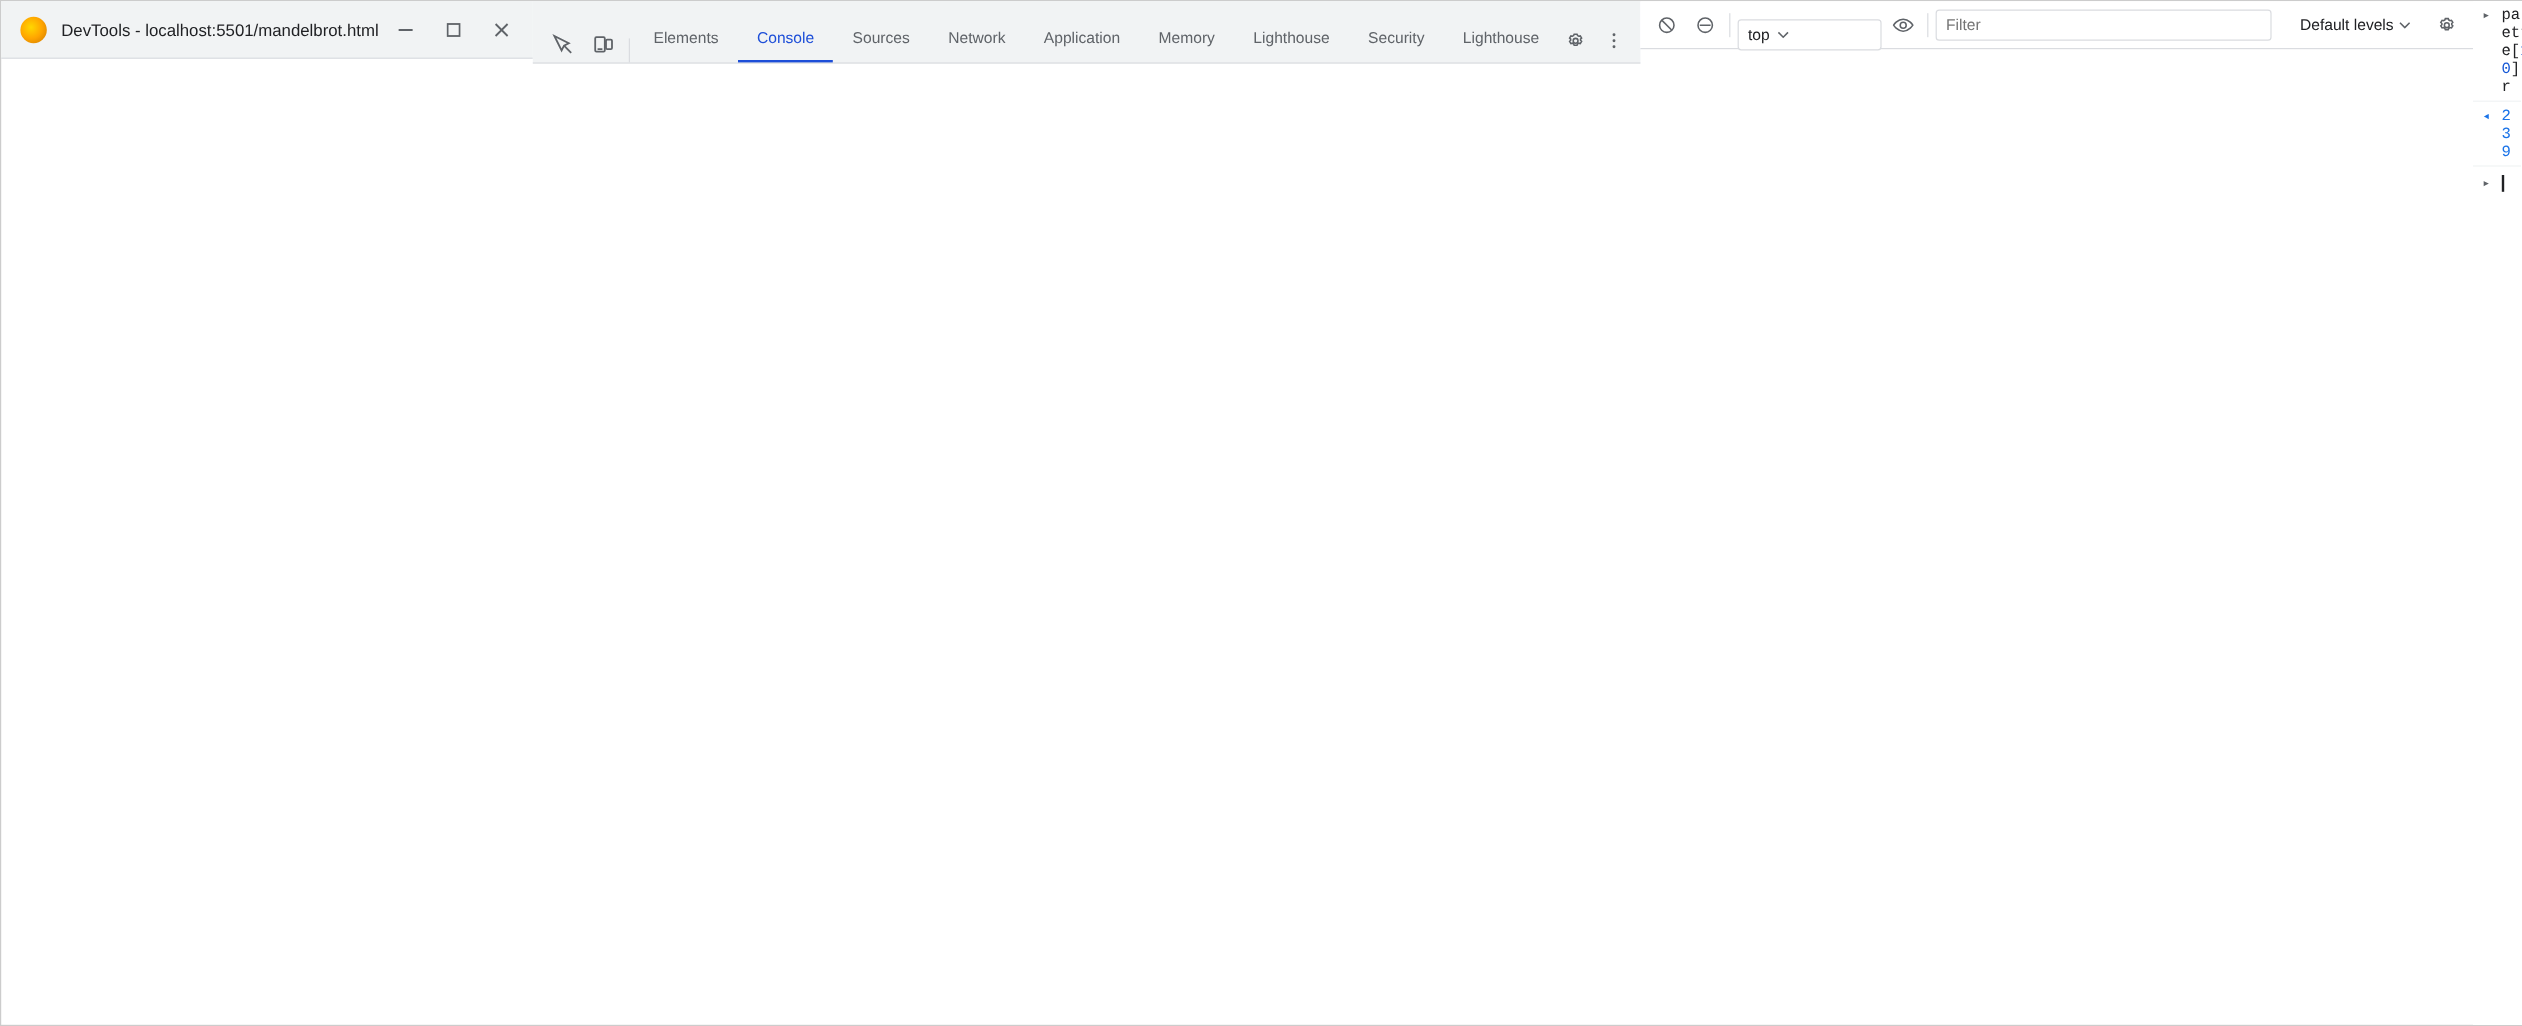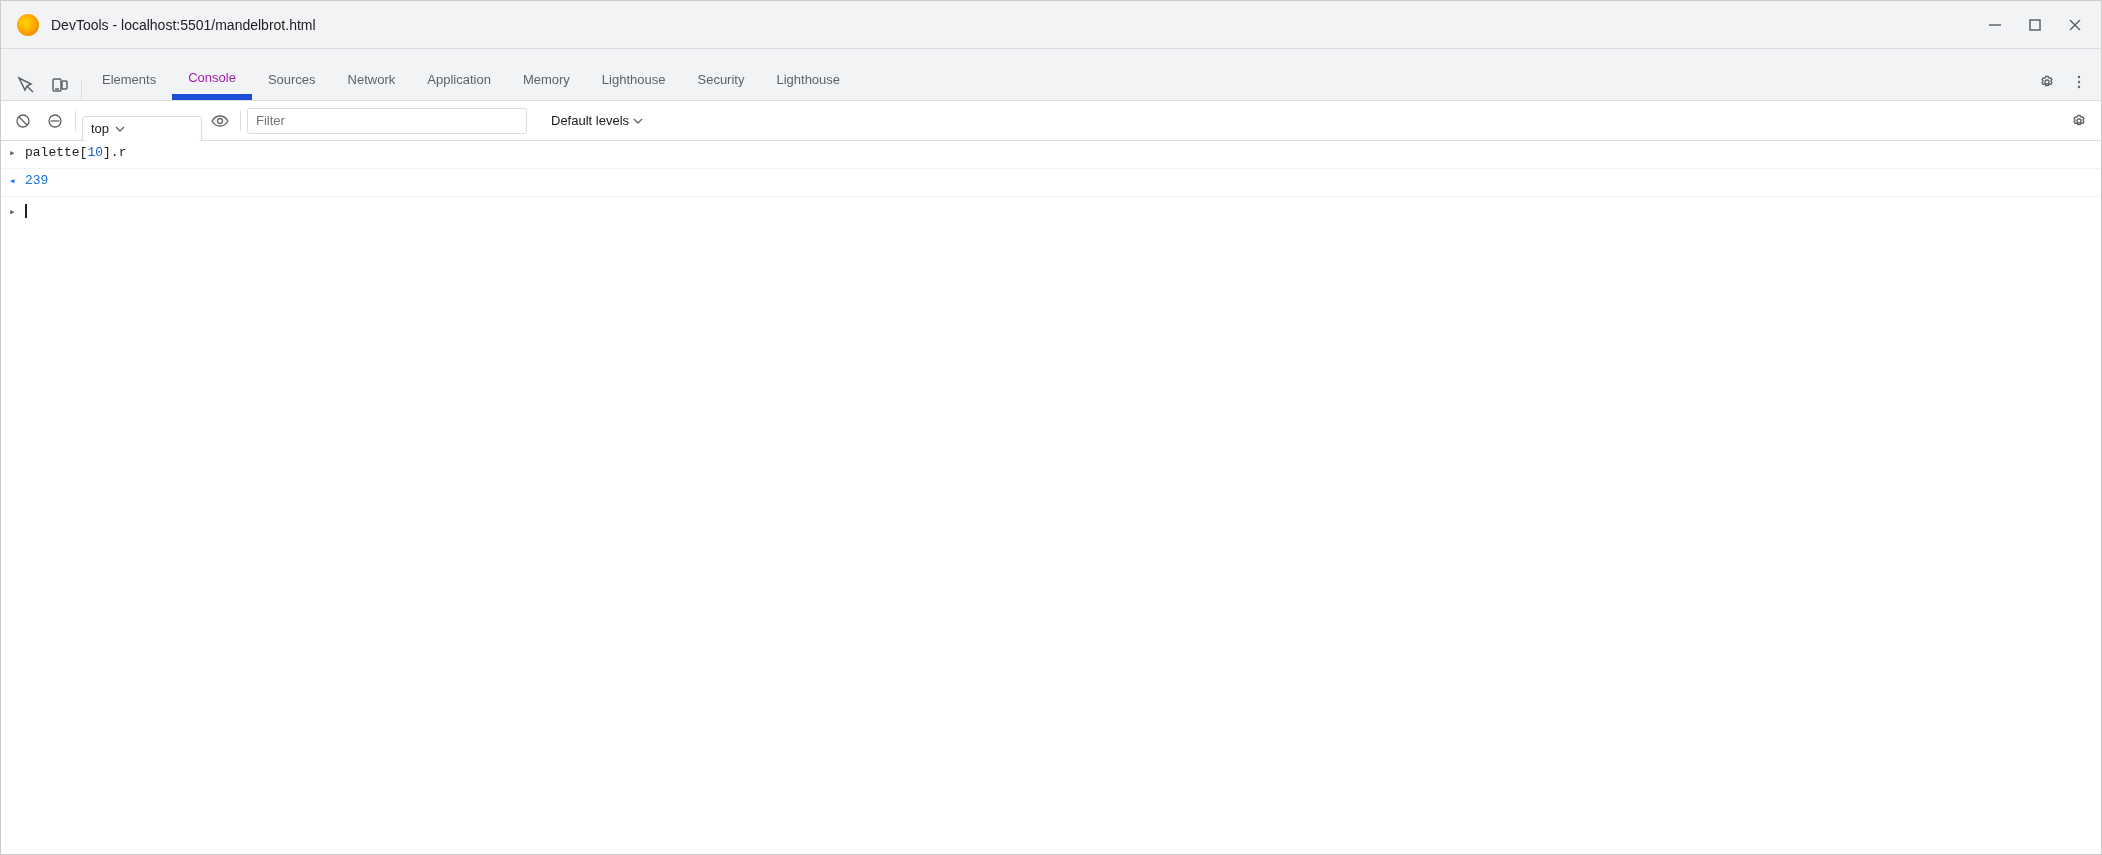--- a/index.html
+++ b/index.html
@@ -16,21 +16,20 @@
       height: 855px;
       overflow: hidden;
     }
 
     .window {
       width: 100%;
       height: 100%;
       background: #ffffff;
       border: 1px solid #cccccc;
       display: flex;
-      flex-direction: column;
     }
 
     
     .title-bar {
       display: flex;
       align-items: center;
       background: #f1f3f4;
       height: 48px;
       padding: 0 16px;
       border-bottom: 1px solid #dadce0;
@@ -106,22 +105,22 @@
       color: #5f6368;
       cursor: pointer;
       border-bottom: 2px solid transparent;
       height: 40px;
       display: flex;
       align-items: center;
       white-space: nowrap;
     }
 
     .tab.active {
-      color: #a21caf;
-      border-bottom: 6px solid #1d4ed8;
+      color: #1d4ed8;
+      border-bottom: 2px solid #1d4ed8;
     }
 
     .tabs-spacer {
       flex: 1;
     }
 
     .tabs-right {
       display: flex;
       align-items: center;
       gap: 4px;

